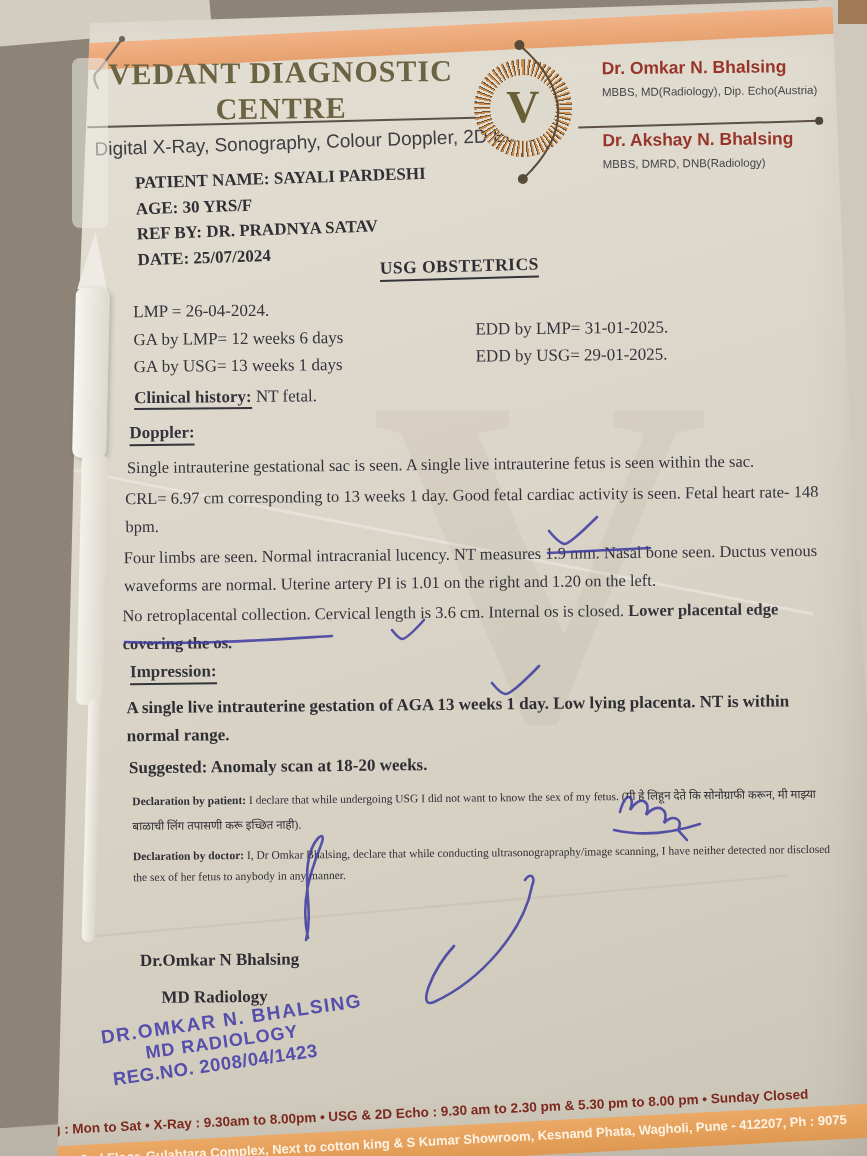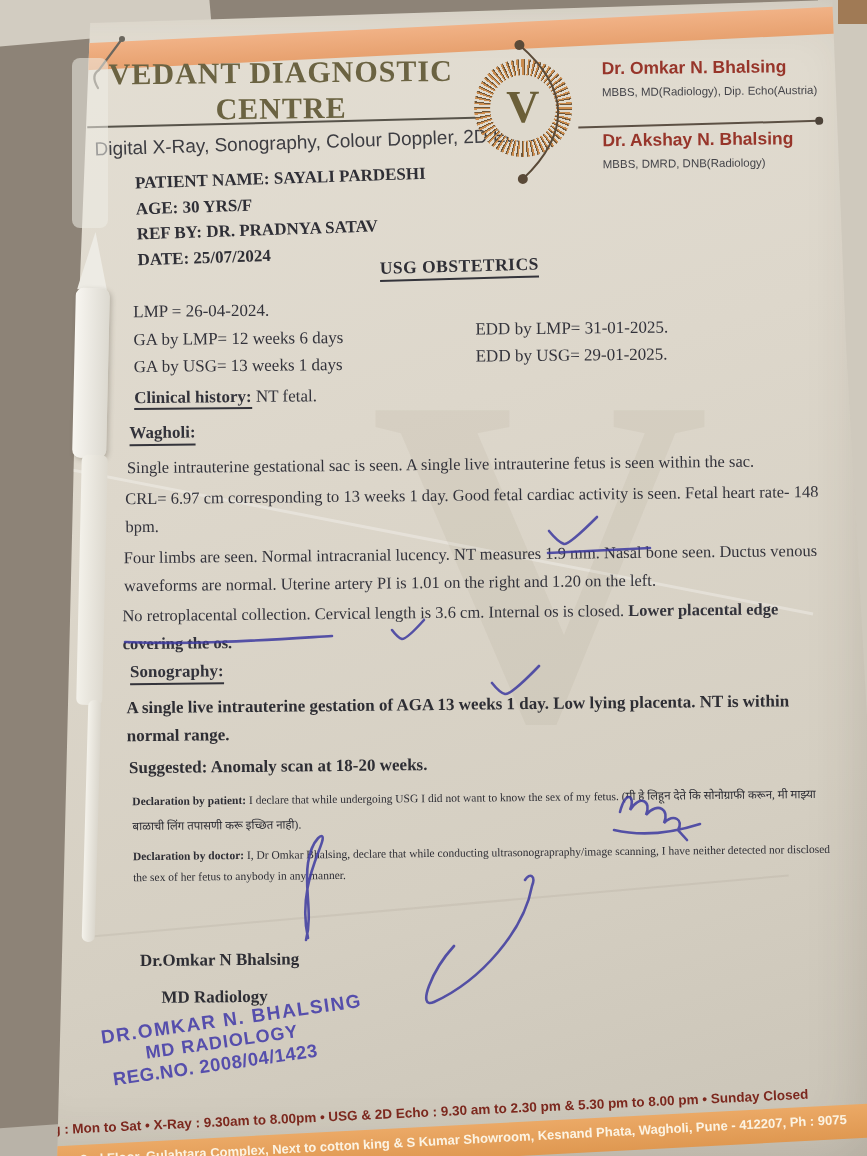--- a/index.html
+++ b/index.html
@@ -135,29 +135,29 @@
       <div class="abs bodyline" style="left:136px;top:327px;">GA by LMP= 12 weeks 6 days</div>
       <div class="abs bodyline" style="left:478px;top:320px;">EDD by LMP= 31-01-2025.</div>
       <div class="abs bodyline" style="left:136px;top:354px;">GA by USG= 13 weeks 1 days</div>
       <div class="abs bodyline" style="left:478px;top:347px;">EDD by USG= 29-01-2025.</div>
 
       <div class="abs bodyline" style="left:136px;top:385px;">
         <span class="b ul">Clinical history:</span>
         <span>NT fetal.</span>
       </div>
 
-      <div class="abs bodyline b ul" style="left:131px;top:420px;">Wagholi:</div>
+      <div class="abs bodyline b ul" style="left:131px;top:420px;">Doppler:</div>
       <div class="abs para" style="left:128px;top:451px;white-space:nowrap;">Single intrauterine gestational sac is seen. A single live intrauterine fetus is seen within the sac.</div>
       <div class="abs para" style="left:126px;top:482px;width:705px;">CRL= 6.97 cm corresponding to 13 weeks 1 day. Good fetal cardiac activity is seen. Fetal heart rate- 148 bpm.</div>
       <div class="abs para" style="left:124px;top:541px;width:710px;">Four limbs are seen. Normal intracranial lucency. NT measures 1.9 mm. Nasal bone seen. Ductus venous waveforms are normal. Uterine artery PI is 1.01 on the right and 1.20 on the left.</div>
       <div class="abs para" style="left:122px;top:599px;width:700px;">
         <span>No retroplacental collection. Cervical length is 3.6 cm. Internal os is closed. </span><span class="b">Lower placental edge covering the os.</span>
       </div>
 
-      <div class="abs bodyline b ul" style="left:129px;top:659px;">Sonography:</div>
+      <div class="abs bodyline b ul" style="left:129px;top:659px;">Impression:</div>
       <div class="abs para b" style="left:125px;top:691px;width:715px;font-size:17px;color:#2e2e34;">A single live intrauterine gestation of AGA 13 weeks 1 day. Low lying placenta. NT is within normal range.</div>
       <div class="abs bodyline b" style="left:127px;top:755px;color:#2e2e34;">Suggested: Anomaly scan at 18-20 weeks.</div>
 
       <div class="abs decl" style="left:130px;top:786px;">
         <span class="b">Declaration by patient:</span>
         <span>I declare that while undergoing USG I did not want to know the sex of my fetus. (मी हे लिहून देते कि सोनोग्राफी करून, मी माझ्या बाळाची लिंग तपासणी करू इच्छित नाही).</span>
       </div>
       <div class="abs decl decl2" style="left:130px;top:843px;">
         <span class="b">Declaration by doctor:</span>
         <span>I, Dr Omkar Bhalsing, declare that while conducting ultrasonograpraphy/image scanning, I have neither detected nor disclosed the sex of her fetus to anybody in any manner.</span>

